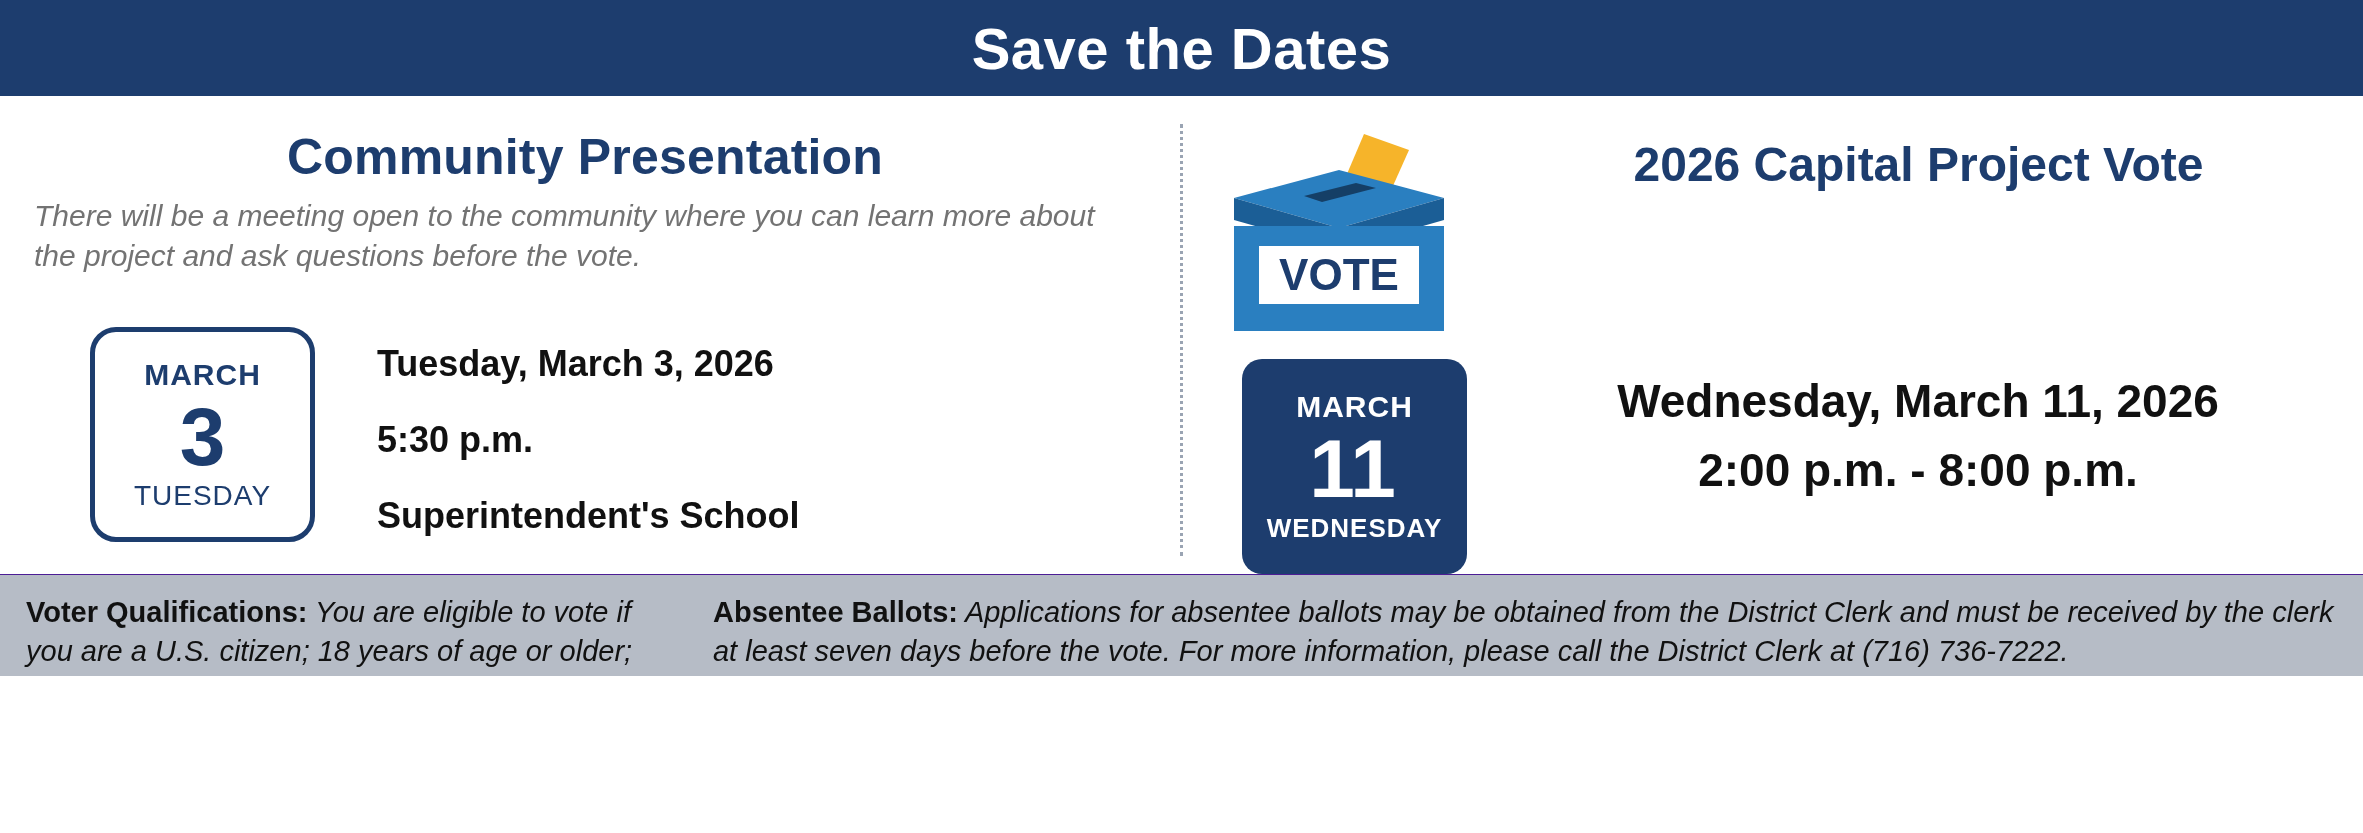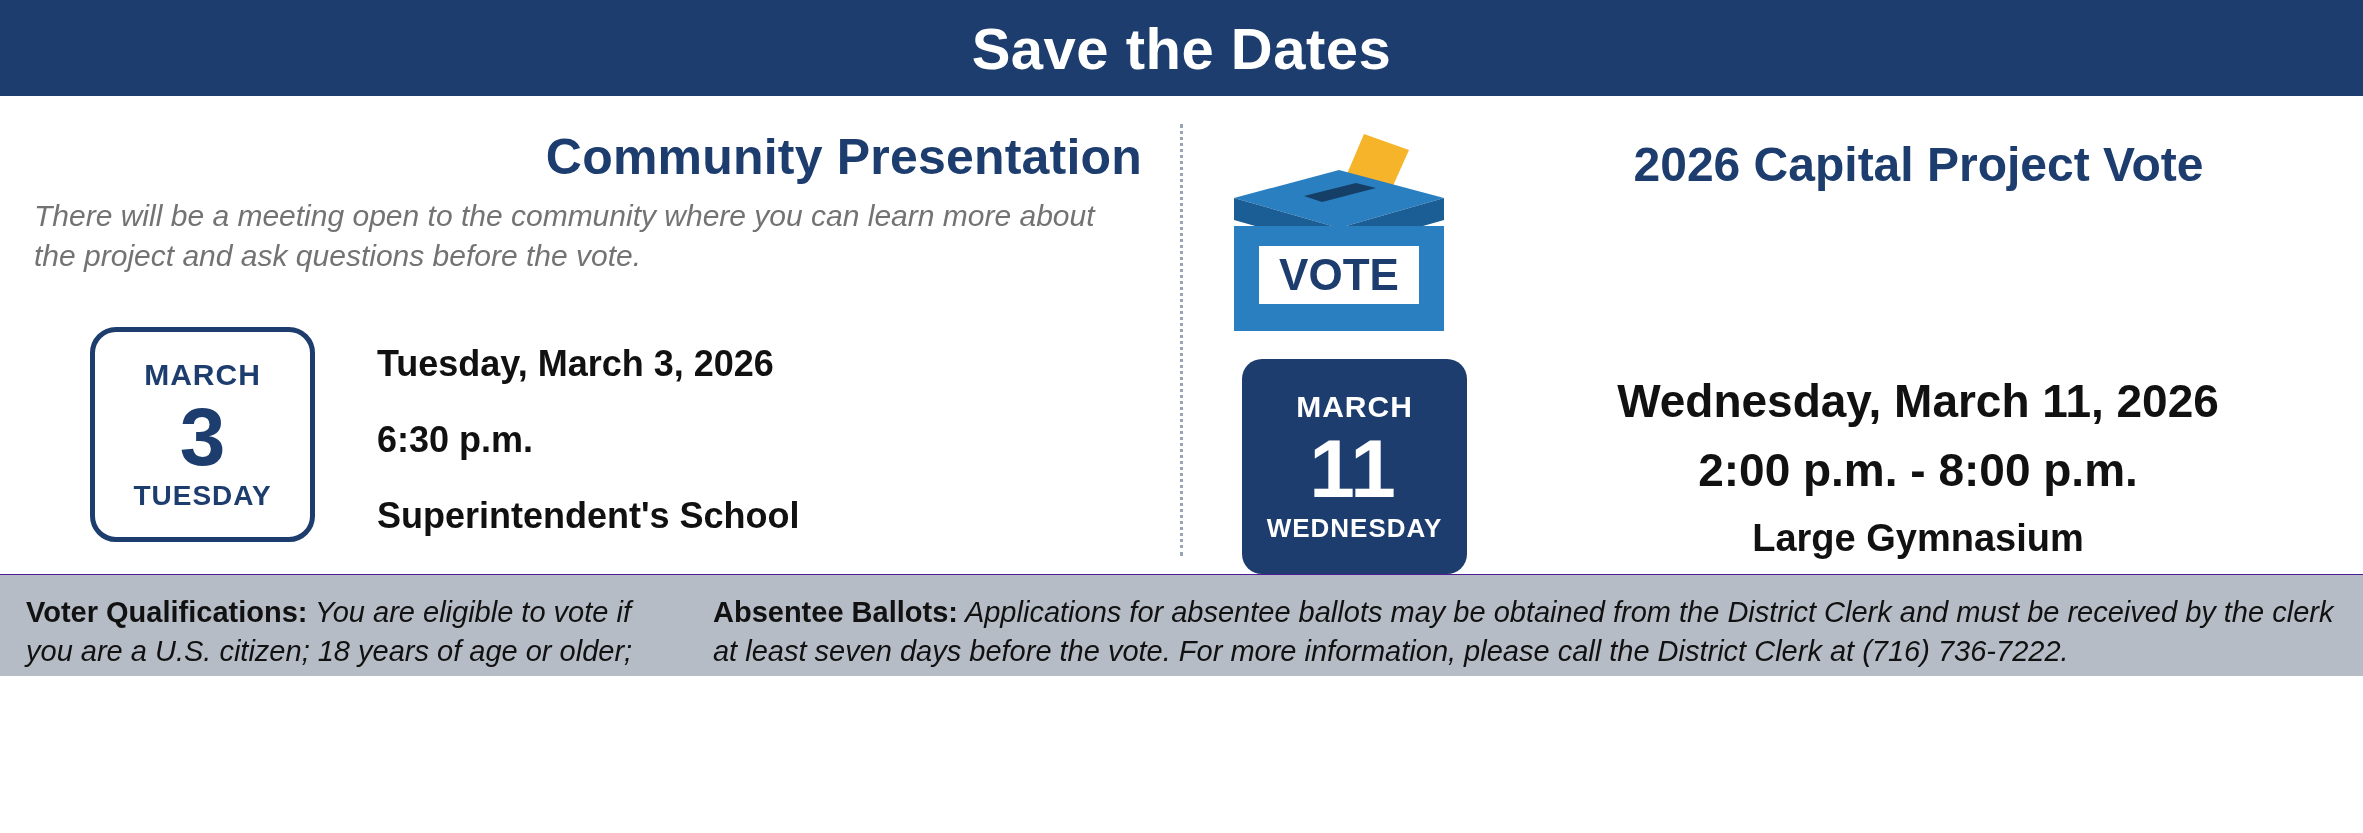--- a/index.html
+++ b/index.html
@@ -48,21 +48,21 @@
   .col-left{
     width:1180px;
     box-sizing:border-box;
     padding:18px 38px 0 28px;
     position:relative;
   }
   .left-title{
     color:#1d3d6e;
     font-size:50px;
     font-weight:bold;
-    text-align:right;
+    text-align:center;
     margin:14px 0 10px 0;
     letter-spacing:.2px;
   }
   .left-desc{
     font-style:italic;
     font-size:30px;
     line-height:1.32;
     color:#737373;
     margin:0 6px 0 6px;
   }
@@ -78,21 +78,21 @@
     border:5px solid #1d3d6e;
     border-radius:26px;
     box-sizing:border-box;
     display:flex;flex-direction:column;
     align-items:center;justify-content:center;
     color:#1d3d6e;
     flex:0 0 auto;
   }
   .badge-outline .m{font-size:30px;font-weight:bold;letter-spacing:1px;line-height:1;}
   .badge-outline .d{font-size:82px;font-weight:bold;line-height:1.05;margin:4px 0 2px 0;}
-  .badge-outline .w{font-size:28px;font-weight:bold;letter-spacing:1px;line-height:1;}
+  .badge-outline .w{font-size:28px;font-weight:normal;letter-spacing:1px;line-height:1;}
   .left-lines{
     margin-left:62px;
     padding-top:16px;
     color:#111;
   }
   .left-lines div{
     font-size:36px;
     font-weight:bold;
     margin-bottom:34px;
     white-space:nowrap;
@@ -193,21 +193,21 @@
       <div class="left-desc">There will be a meeting open to the community where you can learn more about the project and ask questions before the vote.</div>
 
       <div class="left-detail">
         <div class="badge-outline">
           <div class="m">MARCH</div>
           <div class="d">3</div>
           <div class="w">TUESDAY</div>
         </div>
         <div class="left-lines">
           <div>Tuesday, March 3, 2026</div>
-          <div>6:30 p.m.</div>
+          <div>5:30 p.m.</div>
           <div>Superintendent's School</div>
         </div>
       </div>
     </div>
 
     <div class="col-right">
       <div class="right-top">
         <div class="ballot-wrap">
           <svg width="270" height="215" viewBox="0 0 270 215">
 
@@ -233,21 +233,20 @@
 
       <div class="right-bottom">
         <div class="badge-filled">
           <div class="m">MARCH</div>
           <div class="d">11</div>
           <div class="w">WEDNESDAY</div>
         </div>
         <div class="right-lines">
           <div class="l1">Wednesday, March 11, 2026</div>
           <div class="l2">2:00 p.m. - 8:00 p.m.</div>
-          <div class="l3">Large Gymnasium</div>
         </div>
       </div>
     </div>
 
   </div>
 
   <div class="footer">
     <div class="footer-col left">
       <b>Voter Qualifications:</b><span> You are eligible to vote if you are a U.S. citizen; 18 years of age or older; and a resident within the Ripley Central School District for a period of 30 days prior to the vote.</span>
     </div>

